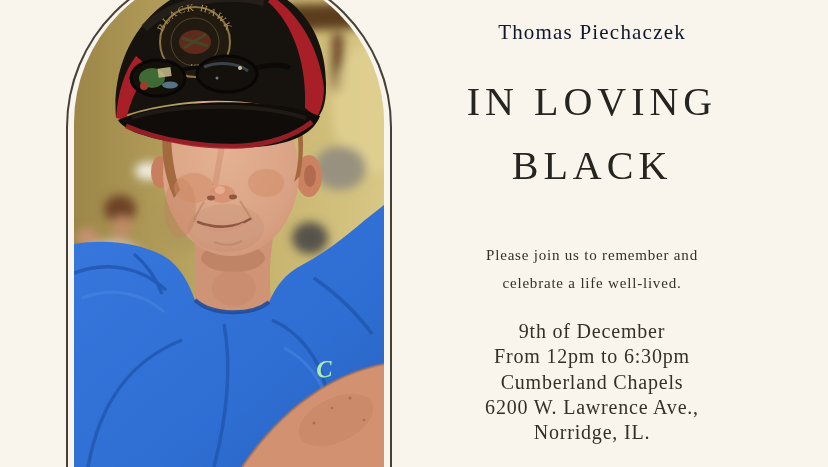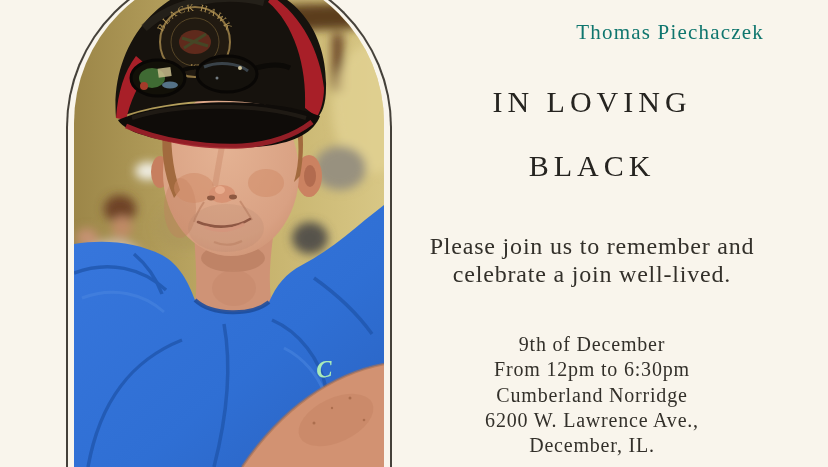--- a/index.html
+++ b/index.html
@@ -30,24 +30,24 @@
     overflow: hidden;
   }
   .arch-photo svg { display:block; }
   
   .text-col {
     position: absolute;
     left: 420px;
     width: 344px;
     text-align: center;
   }
-  .name   { top: 20px;  font-size: 21px; letter-spacing: 1.2px; color:#0f766e;text-align:right; }
-  .title  { top: 70px;  font-size: 30px; letter-spacing: 5px; line-height: 64px; color:#262420; }
-  .invite { top: 232px; font-size: 24px; line-height: 28px; letter-spacing: .8px; color:#33302a; }
-  .event  { top: 319px; font-size: 20px; line-height: 25.3px; letter-spacing: .8px; color:#33302a;margin-top:13px; }
+  .name   { top: 20px;  font-size: 21px; letter-spacing: 1.2px; color:#0f172a; }
+  .title  { top: 70px;  font-size: 40px; letter-spacing: 5px; line-height: 64px; color:#262420; }
+  .invite { top: 241px; font-size: 15px; line-height: 28px; letter-spacing: .8px; color:#33302a; }
+  .event  { top: 319px; font-size: 20px; line-height: 25.3px; letter-spacing: .8px; color:#33302a; }
 </style>
 </head>
 <body>
 
 <div class="card">
 
   <div class="arch-outline"></div>
 
   <div class="arch-photo">
     <svg width="310" height="499" viewBox="0 0 310 499" xmlns="http://www.w3.org/2000/svg">
@@ -211,24 +211,24 @@
 
   <div class="text-col name">Thomas Piechaczek</div>
 
   <div class="text-col title">
     <div>IN LOVING</div>
     <div>BLACK</div>
   </div>
 
   <div class="text-col invite">
     <div>Please join us to remember and</div>
-    <div>celebrate a join well-lived.</div>
+    <div>celebrate a life well-lived.</div>
   </div>
 
   <div class="text-col event">
     <div>9th of December</div>
     <div>From 12pm to 6:30pm</div>
-    <div>Cumberland Norridge</div>
+    <div>Cumberland Chapels</div>
     <div>6200 W. Lawrence Ave.,</div>
-    <div>December, IL.</div>
+    <div>Norridge, IL.</div>
   </div>
 
 </div>
 
 </body></html>

